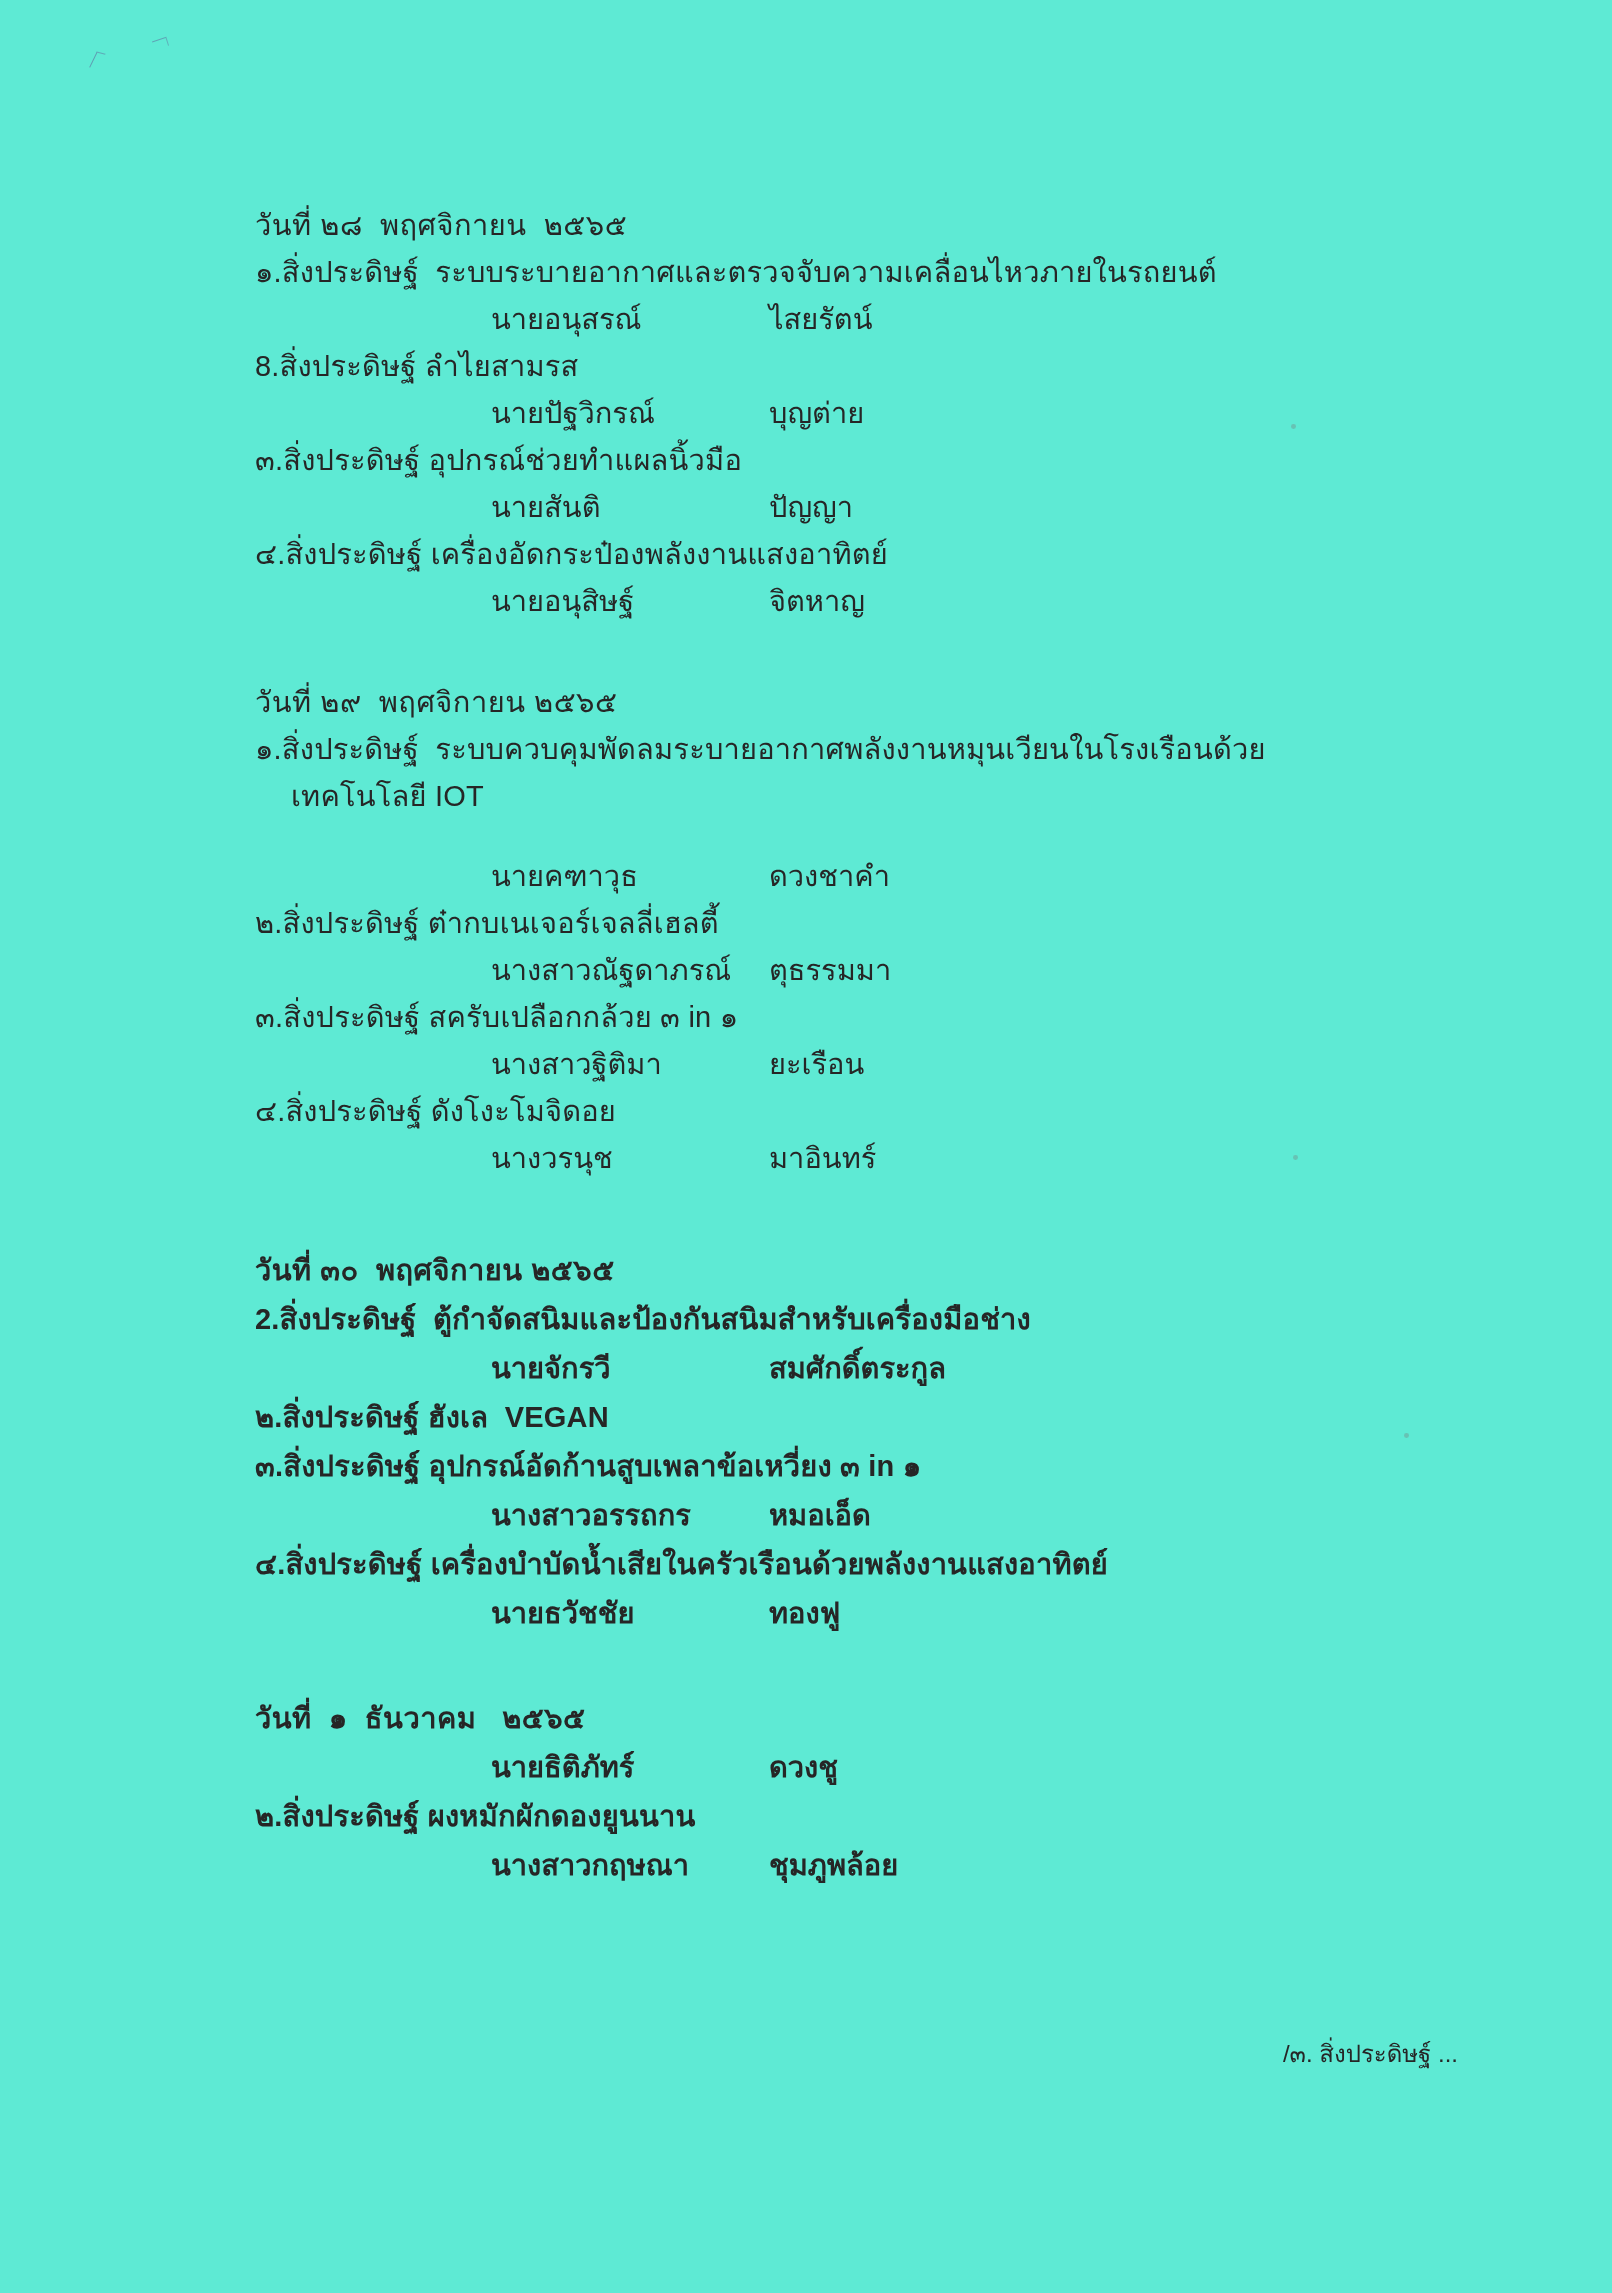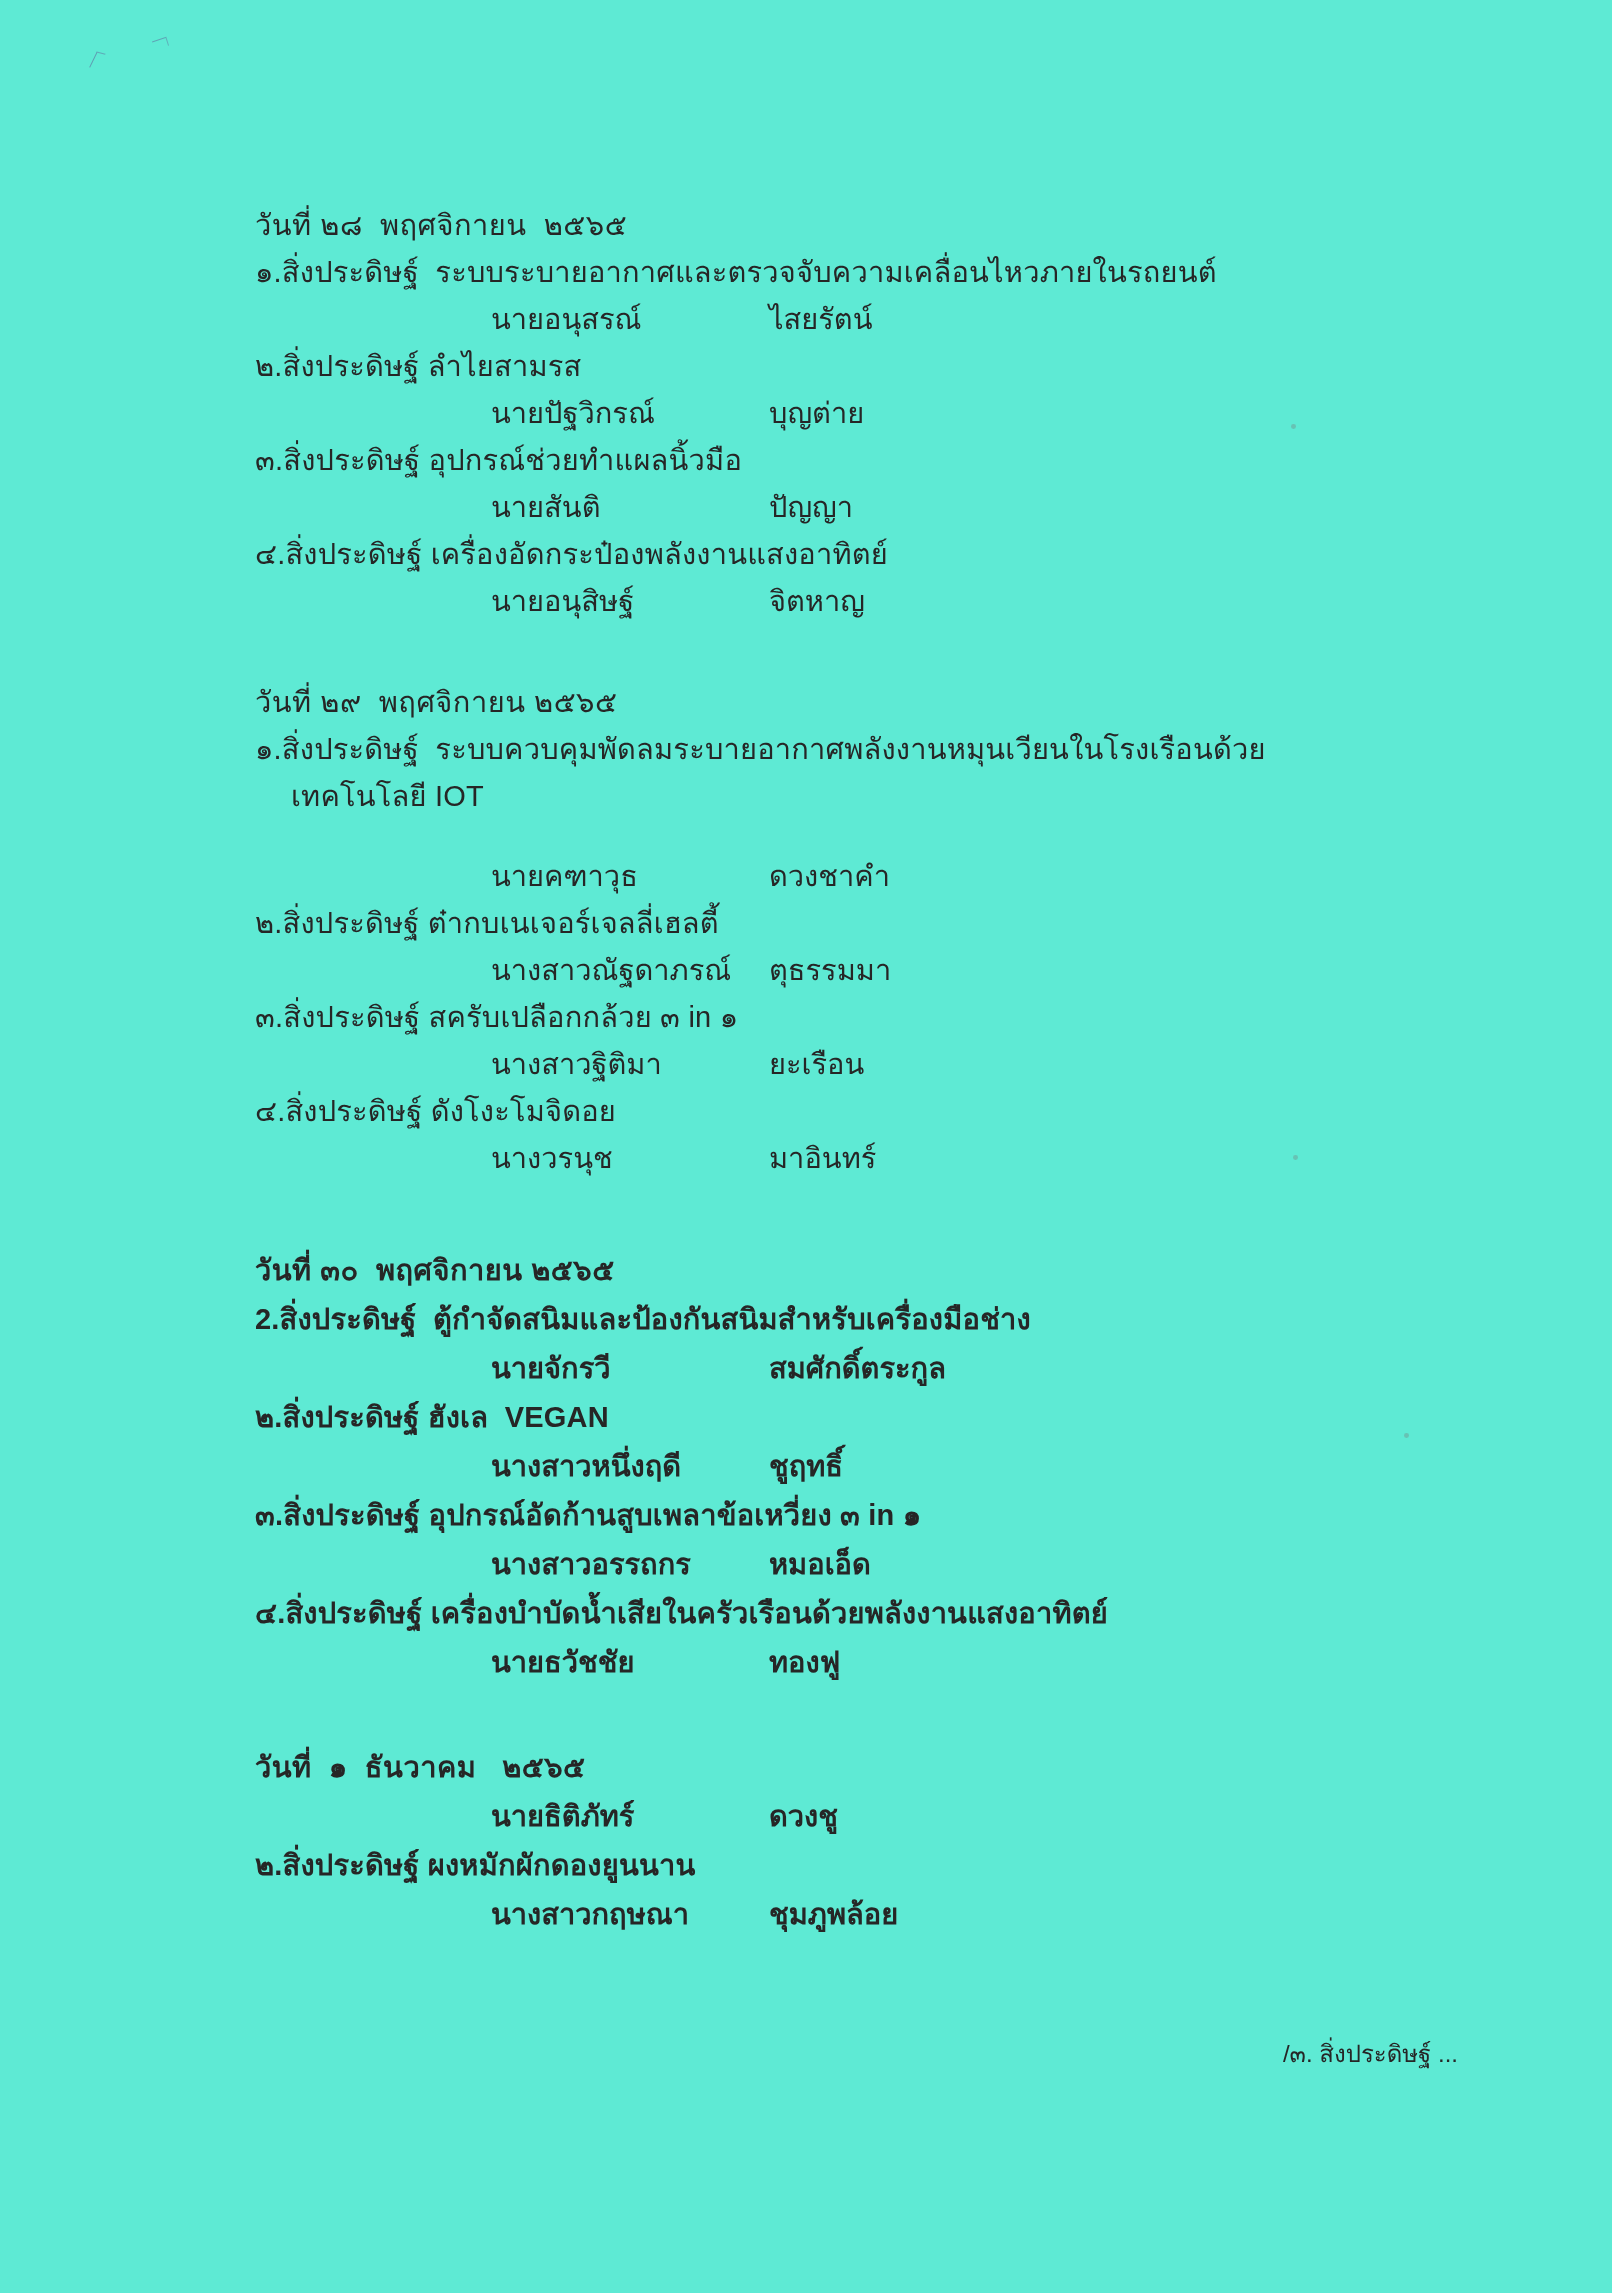--- a/index.html
+++ b/index.html
@@ -85,21 +85,21 @@
 
     <section class="sec1">
       <div class="line date">วันที่ ๒๘  พฤศจิกายน  ๒๕๖๕</div>
 
       <div class="line item">๑.สิ่งประดิษฐ์  ระบบระบายอากาศและตรวจจับความเคลื่อนไหวภายในรถยนต์</div>
       <div class="line name-line">
         <span class="fname">นายอนุสรณ์</span>
         <span class="lname">ไสยรัตน์</span>
       </div>
 
-      <div class="line item">๒.สิ่งประดิษฐ์ ลำไยสามรส</div>
+      <div class="line item">8.สิ่งประดิษฐ์ ลำไยสามรส</div>
       <div class="line name-line">
         <span class="fname">นายปัฐวิกรณ์</span>
         <span class="lname">บุญต่าย</span>
       </div>
 
       <div class="line item">๓.สิ่งประดิษฐ์ อุปกรณ์ช่วยทำแผลนิ้วมือ</div>
       <div class="line name-line">
         <span class="fname">นายสันติ</span>
         <span class="lname">ปัญญา</span>
       </div>
@@ -143,24 +143,20 @@
     <section class="sec3">
       <div class="line date">วันที่ ๓๐  พฤศจิกายน ๒๕๖๕</div>
 
       <div class="line item">2.สิ่งประดิษฐ์  ตู้กำจัดสนิมและป้องกันสนิมสำหรับเครื่องมือช่าง</div>
       <div class="line name-line">
         <span class="fname">นายจักรวี</span>
         <span class="lname">สมศักดิ์ตระกูล</span>
       </div>
 
       <div class="line item">๒.สิ่งประดิษฐ์ ฮังเล  VEGAN</div>
-      <div class="line name-line">
-        <span class="fname">นางสาวหนึ่งฤดี</span>
-        <span class="lname">ชูฤทธิ์</span>
-      </div>
 
       <div class="line item">๓.สิ่งประดิษฐ์ อุปกรณ์อัดก้านสูบเพลาข้อเหวี่ยง ๓ in ๑</div>
       <div class="line name-line">
         <span class="fname">นางสาวอรรถกร</span>
         <span class="lname">หมอเอ็ด</span>
       </div>
 
       <div class="line item">๔.สิ่งประดิษฐ์ เครื่องบำบัดน้ำเสียในครัวเรือนด้วยพลังงานแสงอาทิตย์</div>
       <div class="line name-line">
         <span class="fname">นายธวัชชัย</span>

